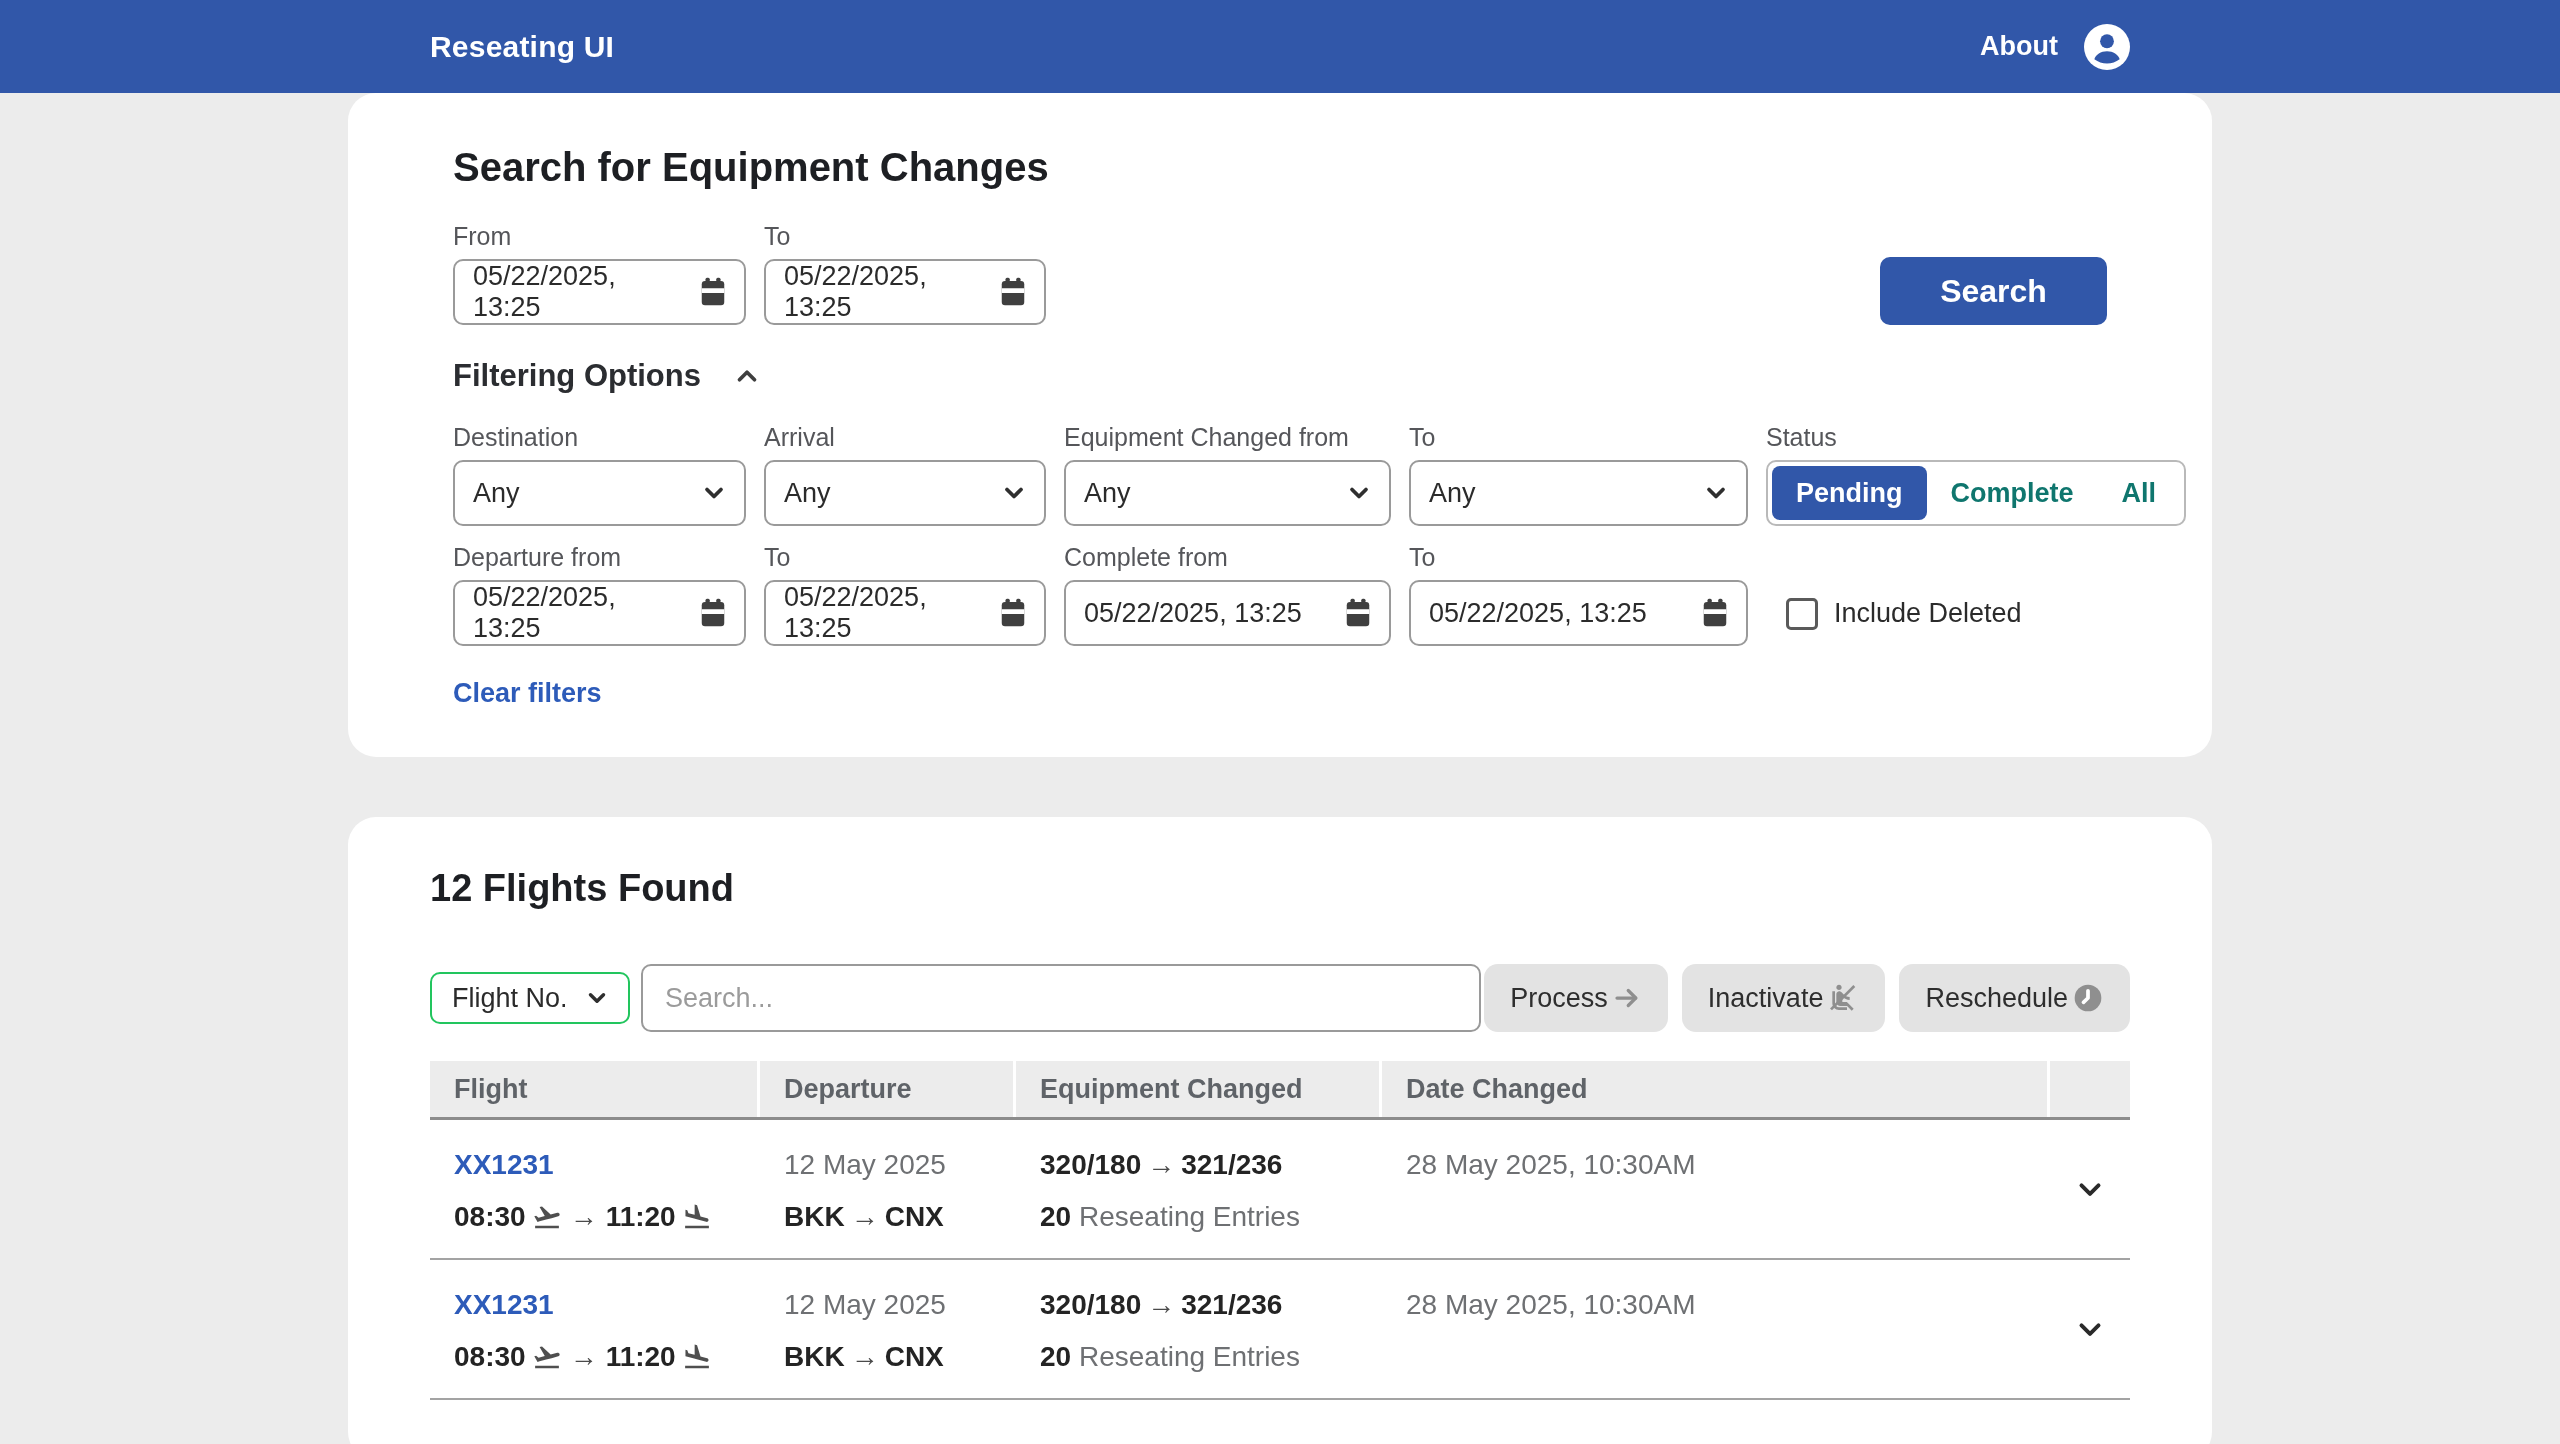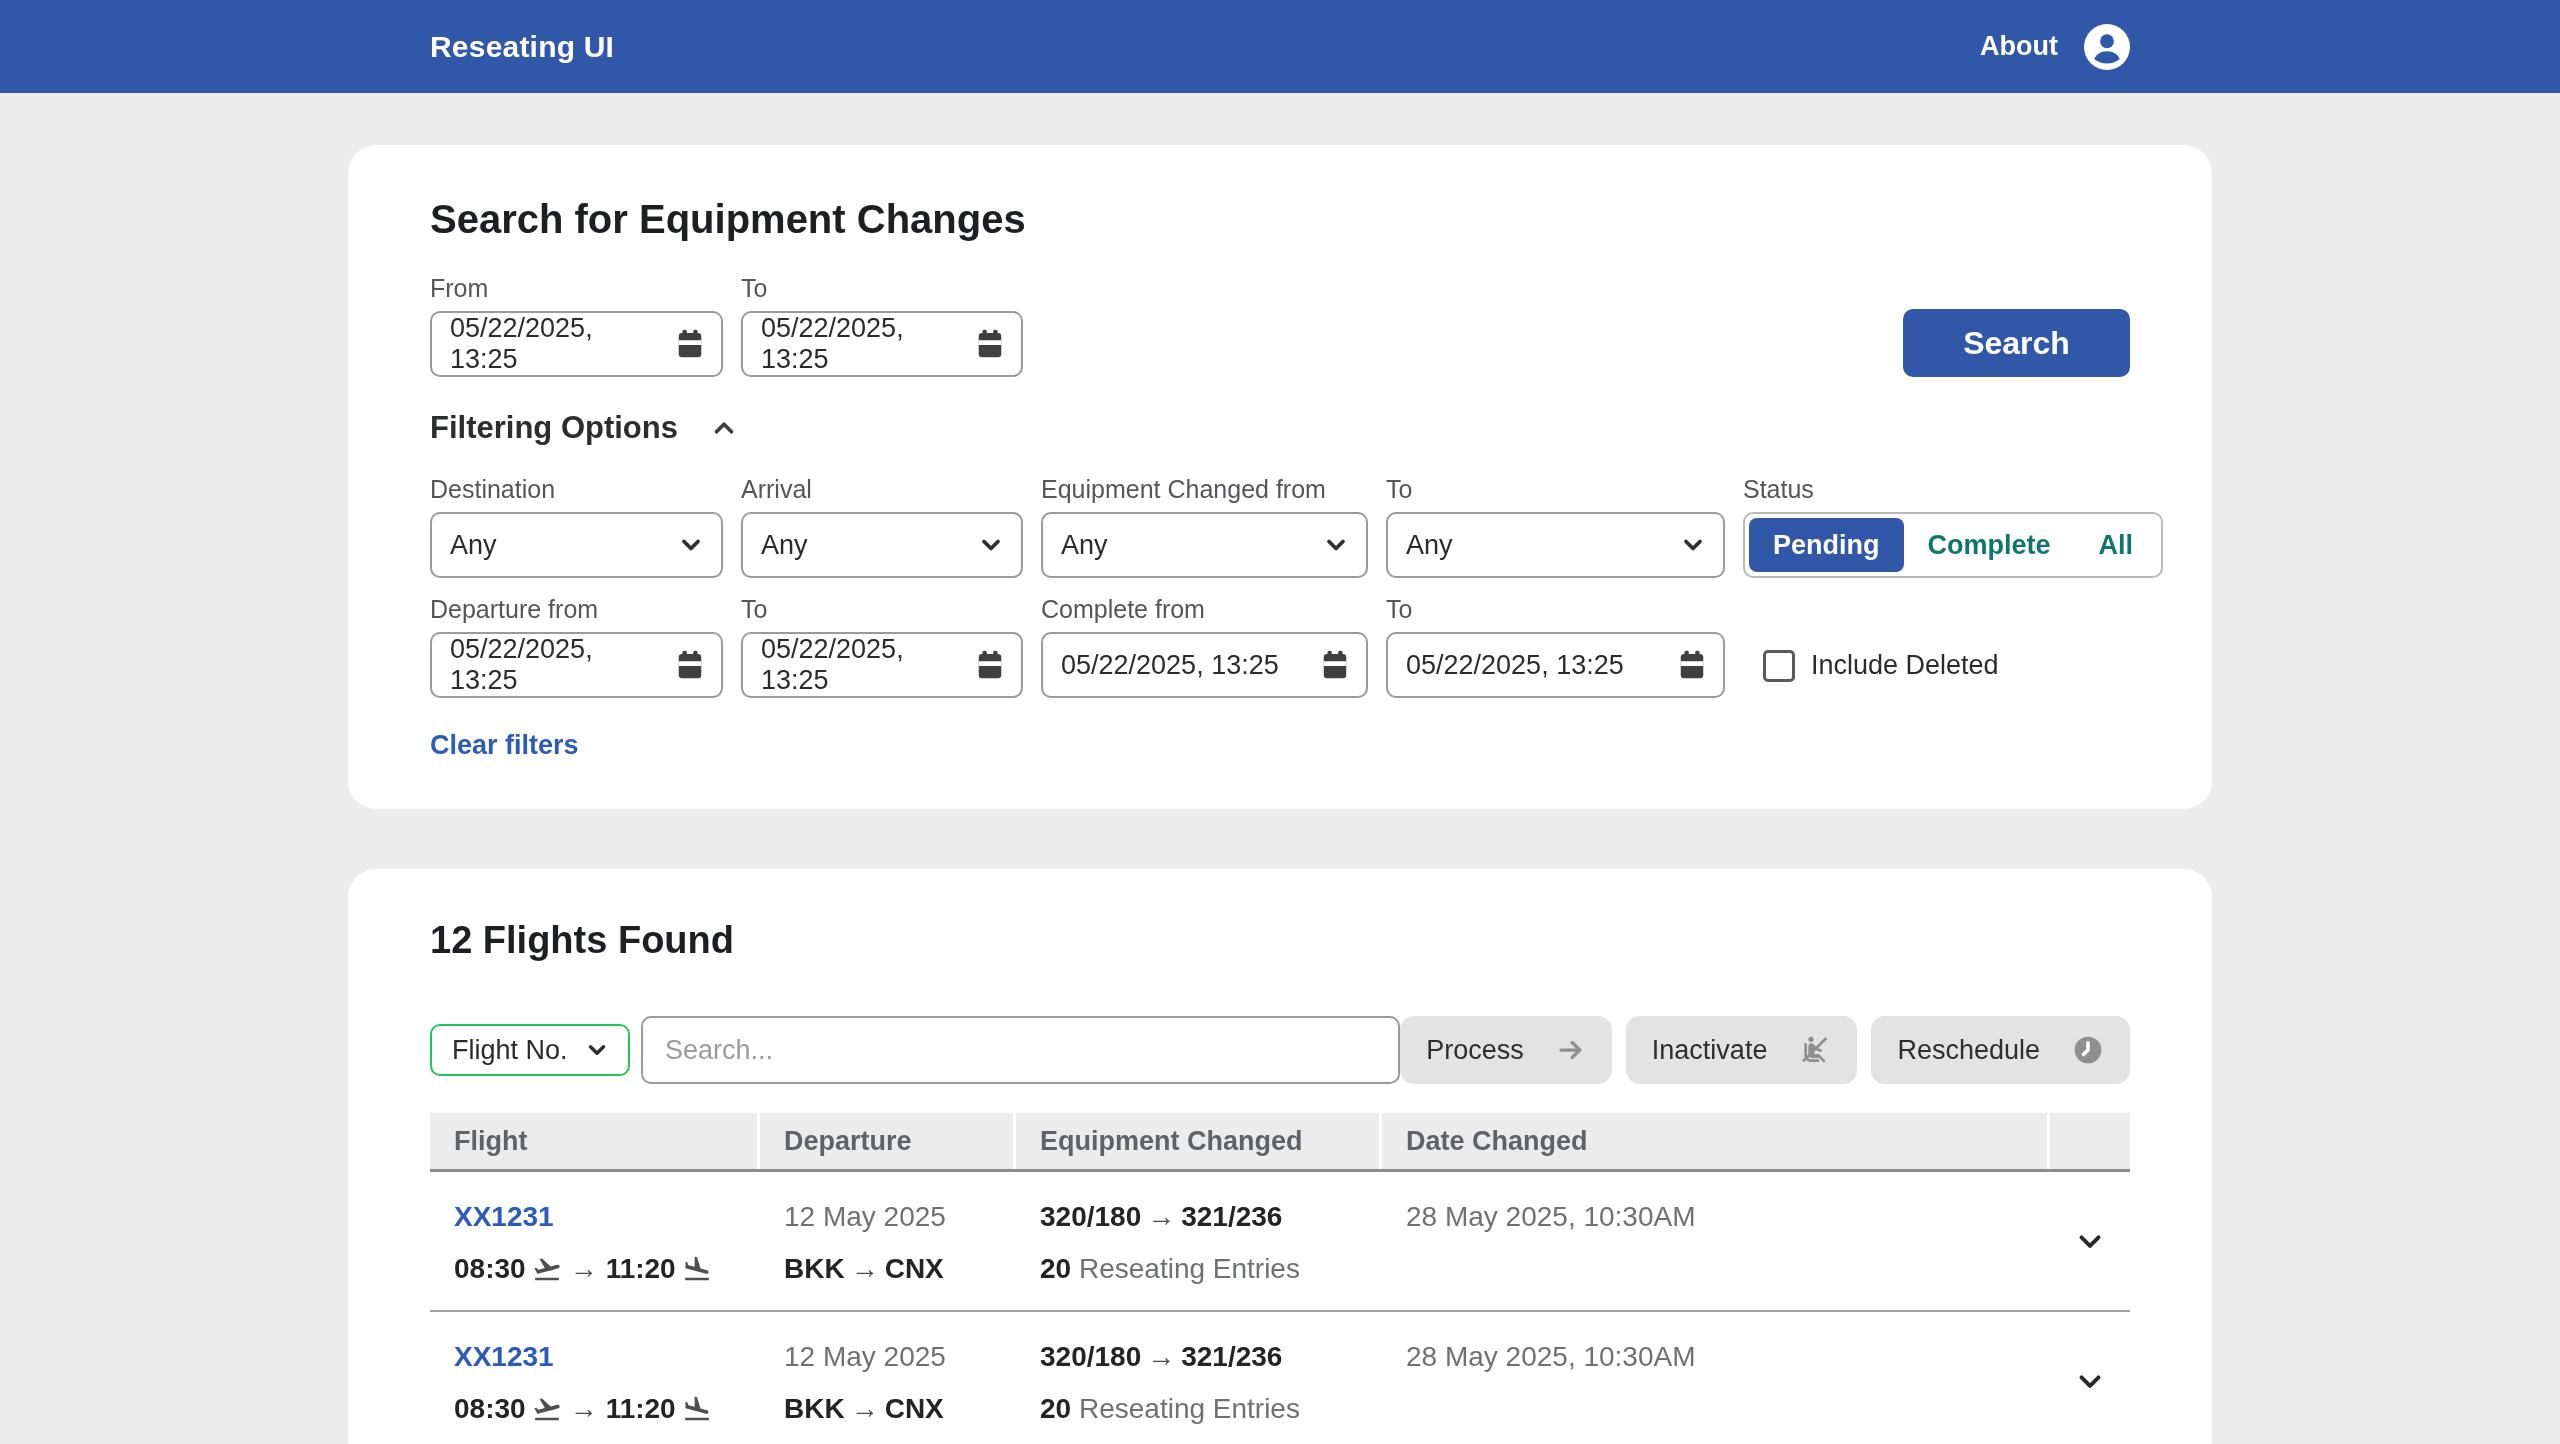--- a/index.html
+++ b/index.html
@@ -16,21 +16,21 @@
     height:100%; display:flex; align-items:center; padding:0 82px;
   }
   .app-title { color:#fff; font-size:30px; font-weight:bold; letter-spacing:.2px; }
   .header-right { margin-left:auto; display:flex; align-items:center; gap:26px; }
   .about-link { color:#fff; font-size:27px; font-weight:bold; cursor:pointer; }
   .avatar { width:46px; height:46px; border-radius:50%; background:#fff;
     display:flex; align-items:center; justify-content:center; overflow:hidden; cursor:pointer; }
 
   
   .card { background:#fff; border-radius:28px; }
-  .card.search-card { margin-top:52px; padding:52px 82px 48px; }
+  .card.search-card { padding:52px 105px 48px; }
   .card.results-card { margin-top:60px; padding:50px 82px 60px; }
 
   h1.card-title { font-size:40px; font-weight:bold; color:#1d1f23; margin-bottom:32px; }
   h2.card-title { font-size:38px; font-weight:bold; color:#1d1f23; }
 
   .field-label { font-size:25px; color:#55565a; margin-bottom:8px; display:block; }
 
   .datetime-field, .select-field {
     height:66px; border:2px solid #9a9a9a; border-radius:10px; background:#fff;
     display:flex; align-items:center; justify-content:space-between;
@@ -79,21 +79,21 @@
     display:flex; align-items:center; justify-content:space-between; padding:0 18px 0 20px;
     font-size:27px; color:#2b2b2b; cursor:pointer; flex:0 0 auto; background:#fff;
   }
   .search-input {
     margin-left:11px; width:840px; height:68px; border:2px solid #9a9a9a; border-radius:10px;
     font-size:27px; padding:0 22px; color:#2b2b2b; font-family:inherit; background:#fff;
   }
   .search-input::placeholder { color:#9b9b9b; }
   .gray-btn {
     height:68px; border:none; border-radius:14px; background:#e3e3e3; color:#2e2e2e;
-    font-size:27px; font-family:inherit; display:flex; align-items:center; gap:32px;
+    font-size:27px; font-family:inherit; display:flex; align-items:center; gap:4px;
     padding:0 26px; cursor:pointer;
   }
   .gray-btn.first { margin-left:auto; }
   .gray-btn + .gray-btn { margin-left:14px; }
 
   
   .flights-table { margin-top:29px; }
   .t-grid { display:grid; grid-template-columns:330px 256px 366px 1fr 80px; }
   .t-head { border-bottom:3px solid #8c8c8c; }
   .t-head .hcell {

